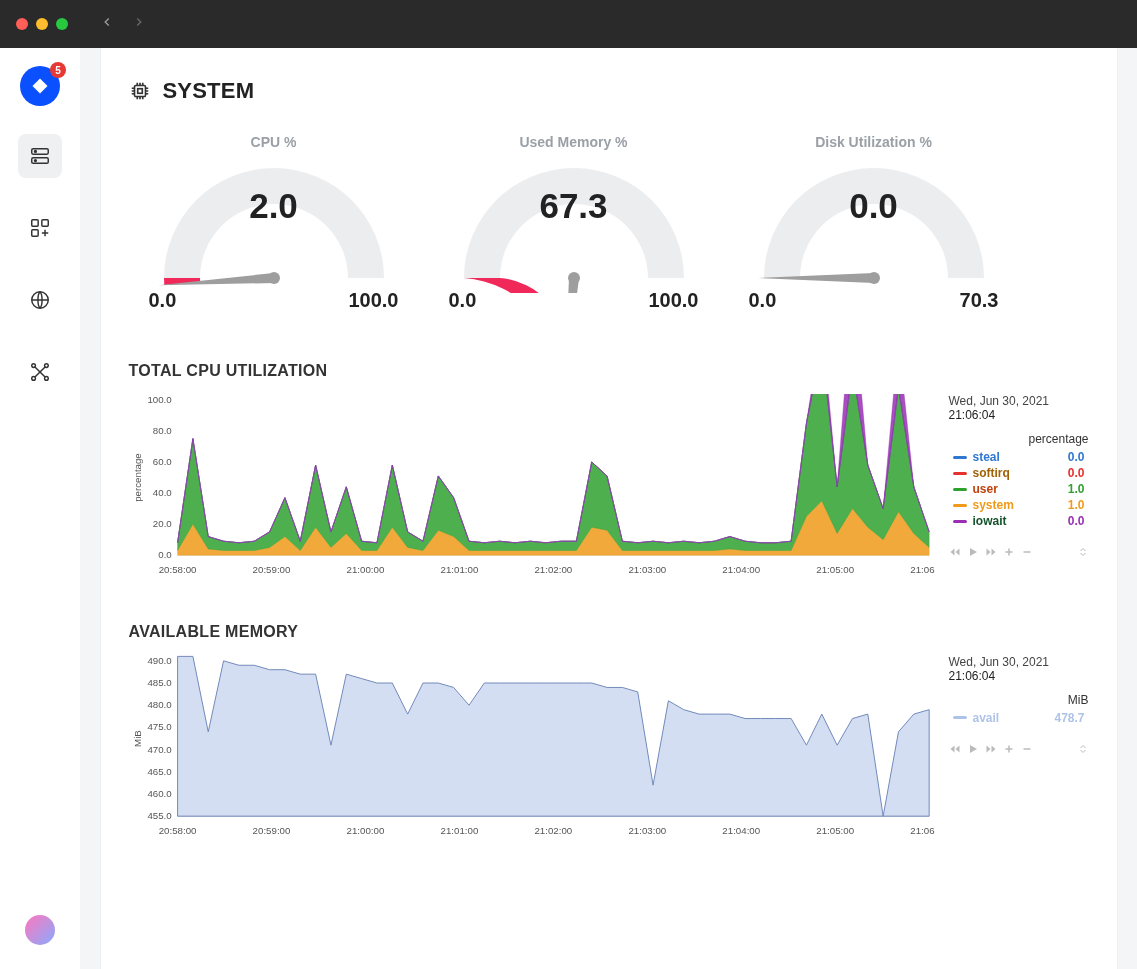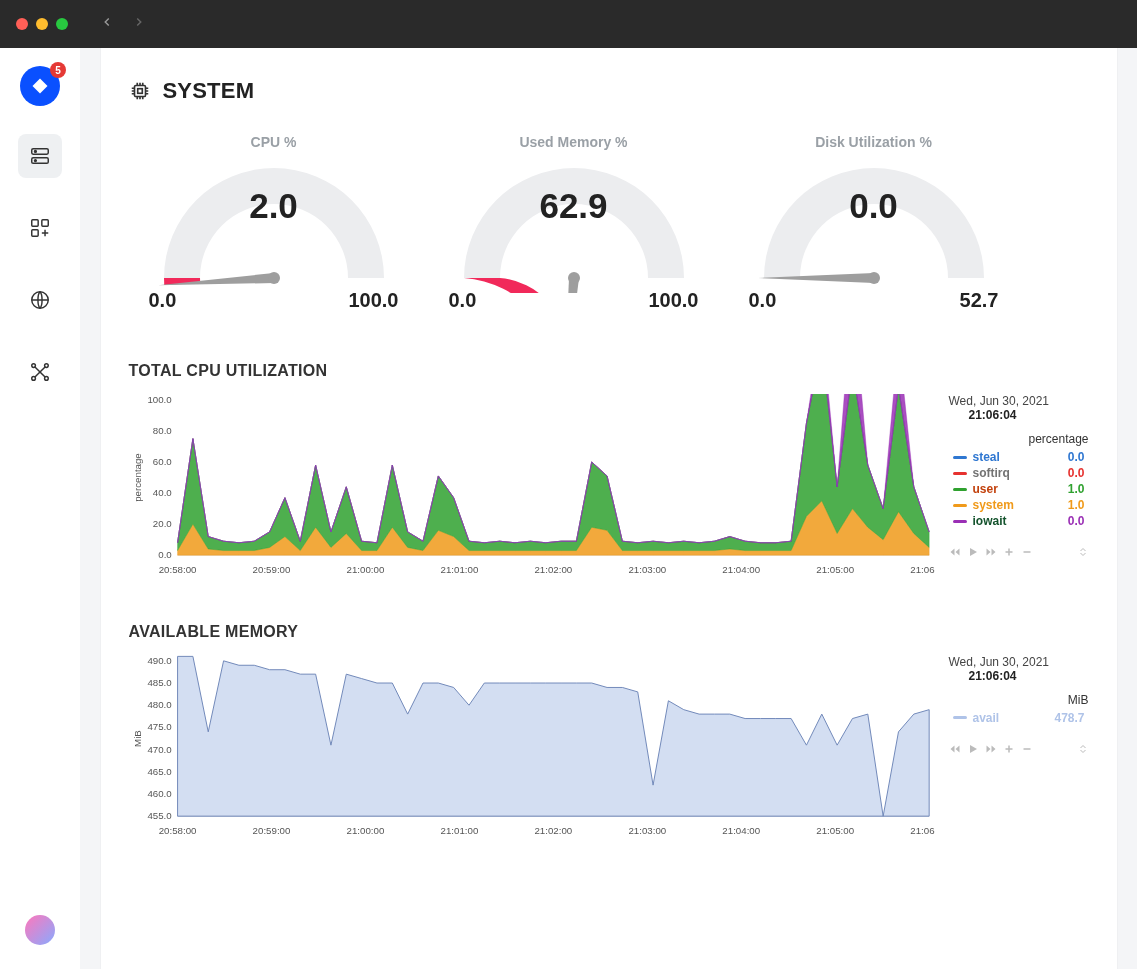--- a/index.html
+++ b/index.html
@@ -31,21 +31,21 @@
   .gauge-title { color:#9aa0a6; font-size:14px; font-weight:700; margin-bottom:8px; }
   .gauge-svg { width:260px; height:135px; margin:auto; display:block; }
   .gauge-value { position:absolute; top:52px; left:0; right:0; font-size:35px; font-weight:800; }
   .gauge-labels { display:flex; justify-content:space-between; padding:0 20px; font-size:20px; font-weight:700; margin-top:-4px; }
   .panel-title { font-size:16px; font-weight:800; color:#333; letter-spacing:.3px; margin:20px 0 14px 0; }
   .chart-row { display:flex; gap:14px; }
   .chart-area { flex:1; position:relative; }
   .chart-area svg { width:100%; height:auto; display:block; }
   .legend-col { width:140px; font-size:12px; }
   .ts1 { color:#444; }
-  .ts2 { font-weight:700; margin-bottom:10px;margin-left:20px; }
+  .ts2 { font-weight:400; margin-bottom:10px; }
   .unit { text-align:right; color:#333; margin-bottom:4px; }
   .leg-item { display:flex; align-items:center; gap:6px; margin:2px 4px; }
   .leg-dash { width:14px; height:3px; border-radius:2px; }
   .leg-name { font-weight:700; flex:1; }
   .leg-val { font-weight:700; text-align:right; }
   .controls { display:flex; gap:6px; margin-top:18px; color:#bbb; align-items:center; }
   .controls svg { width:12px; height:12px; fill:#bbb; }
   .spacer { flex:1; }
   .y-label { font-size:10px; fill:#555; }
   .x-label { font-size:10px; fill:#555; }
@@ -146,37 +146,37 @@
             </div>
           </div>
           <div class="gauge">
             <div class="gauge-title">Used Memory %</div>
     <svg class="gauge-svg" viewBox="0 0 260 135">
               <path d="M 20 120.00000000000001 A 110 110 0 0 1 240 120 L 204 120 A 74 74 0 0 0 56 120.00000000000001 Z" fill="#ECEDEF"></path>
               <path d="M 20 120.00000000000001 A 110 110 0 0 1 120.68065456437192 229.60451542090516 L 123.73062216148656 193.73394673769985 A 74 74 0 0 0 56 120.00000000000001 Z" fill="#F1295A"></path>
               <polygon points="125.01797657177704,119.57639338928963 134.98202342822296,120.42360661071037 120.17232663151948,235.5829435347727" fill="#9e9e9e"></polygon>
               <circle cx="130" cy="120" r="6" fill="#9e9e9e"></circle>
             </svg>
-    <div class="gauge-value">62.9</div>
+    <div class="gauge-value">67.3</div>
     <div class="gauge-labels">
               <span>0.0</span>
               <span>100.0</span>
             </div>
           </div>
           <div class="gauge">
             <div class="gauge-title">Disk Utilization %</div>
     <svg class="gauge-svg" viewBox="0 0 260 135">
               <path d="M 20 120.00000000000001 A 110 110 0 0 1 240 120 L 204 120 A 74 74 0 0 0 56 120.00000000000001 Z" fill="#ECEDEF"></path>
               <polygon points="130,115 130,125 14,120.00000000000001" fill="#9e9e9e"></polygon>
               <circle cx="130" cy="120" r="6" fill="#9e9e9e"></circle>
             </svg>
     <div class="gauge-value">0.0</div>
     <div class="gauge-labels">
               <span>0.0</span>
-              <span>52.7</span>
+              <span>70.3</span>
             </div>
           </div>
         </div>
 
       <div class="chart-block">
         <div class="panel-title">TOTAL CPU UTILIZATION</div>
         <div class="chart-row">
           <div class="chart-area">
             <svg id="cpu-svg" viewBox="0 0 830 190">
                 <text x="44" y="169" text-anchor="end" class="y-label">0.0</text>
@@ -208,21 +208,21 @@
             <div class="ts2">21:06:04</div>
             <div class="unit">percentage</div>
             <div id="cpu-legend">
                 <div class="leg-item">
                   <span class="leg-dash" style="background:#2F77D1"></span>
       <span class="leg-name" style="color:#2F77D1">steal</span>
       <span class="leg-val" style="color:#2F77D1">0.0</span>
                 </div>
                 <div class="leg-item">
                   <span class="leg-dash" style="background:#E6322F"></span>
-      <span class="leg-name" style="color:#737373">softirq</span>
+      <span class="leg-name" style="color:#a16207">softirq</span>
       <span class="leg-val" style="color:#E6322F">0.0</span>
                 </div>
                 <div class="leg-item">
                   <span class="leg-dash" style="background:#2FA12F"></span>
       <span class="leg-name" style="color:#c2410c">user</span>
       <span class="leg-val" style="color:#2FA12F">1.0</span>
                 </div>
                 <div class="leg-item">
                   <span class="leg-dash" style="background:#F09A1A"></span>
       <span class="leg-name" style="color:#F09A1A">system</span>

